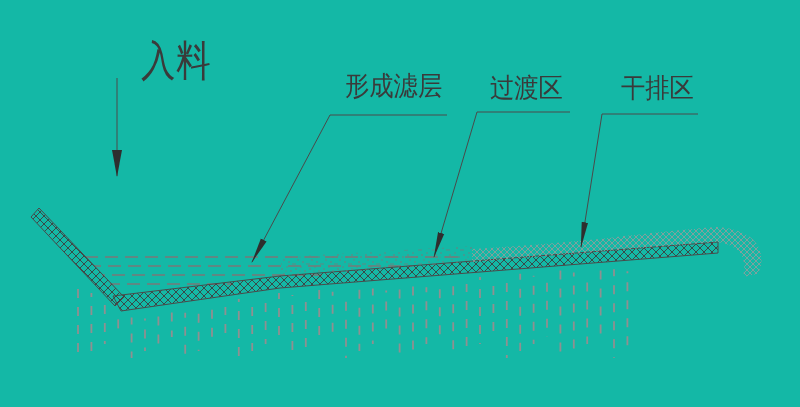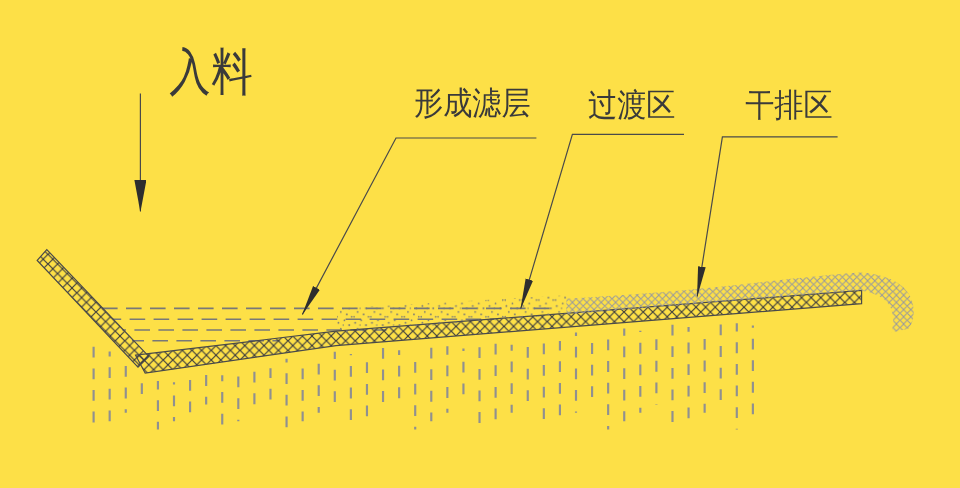--- a/index.html
+++ b/index.html
@@ -1,17 +1,17 @@
 <!DOCTYPE html>
 <html><head>
 <meta charset="utf-8">
 <style>
   html,body{margin:0;padding:0;background:#fff;}
   .stage{
-    position:relative;width:800px;height:407px;background:#fde047;
+    position:relative;width:800px;height:407px;background:#14b8a6;
     overflow:hidden;font-family:"Liberation Serif","DejaVu Sans",serif;text-align:center;
   }
   .cjk-label{
     position:absolute;color:#3a3a3a;white-space:nowrap;
     font-weight:normal;line-height:1;
     font-family:"Liberation Serif","DejaVu Sans",serif;
   }
   .feed-label{left:141px;top:40px;font-size:42px;transform:scale(0.82,1);transform-origin:left top;letter-spacing:1px;}
   .zone-label{font-size:27px;transform:scale(0.9,1);transform-origin:left top;letter-spacing:0px;}
   .filter-layer-label{left:345px;top:73px;}

